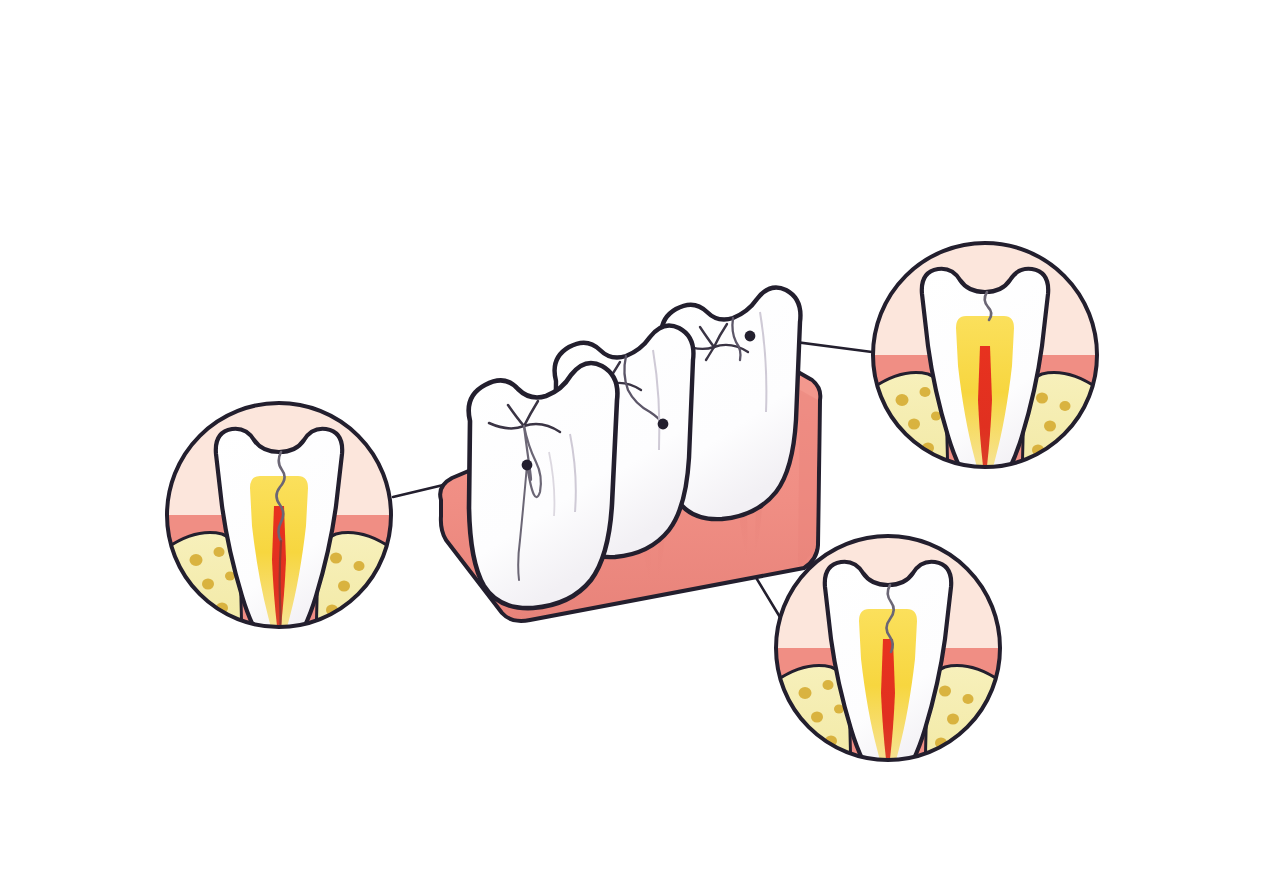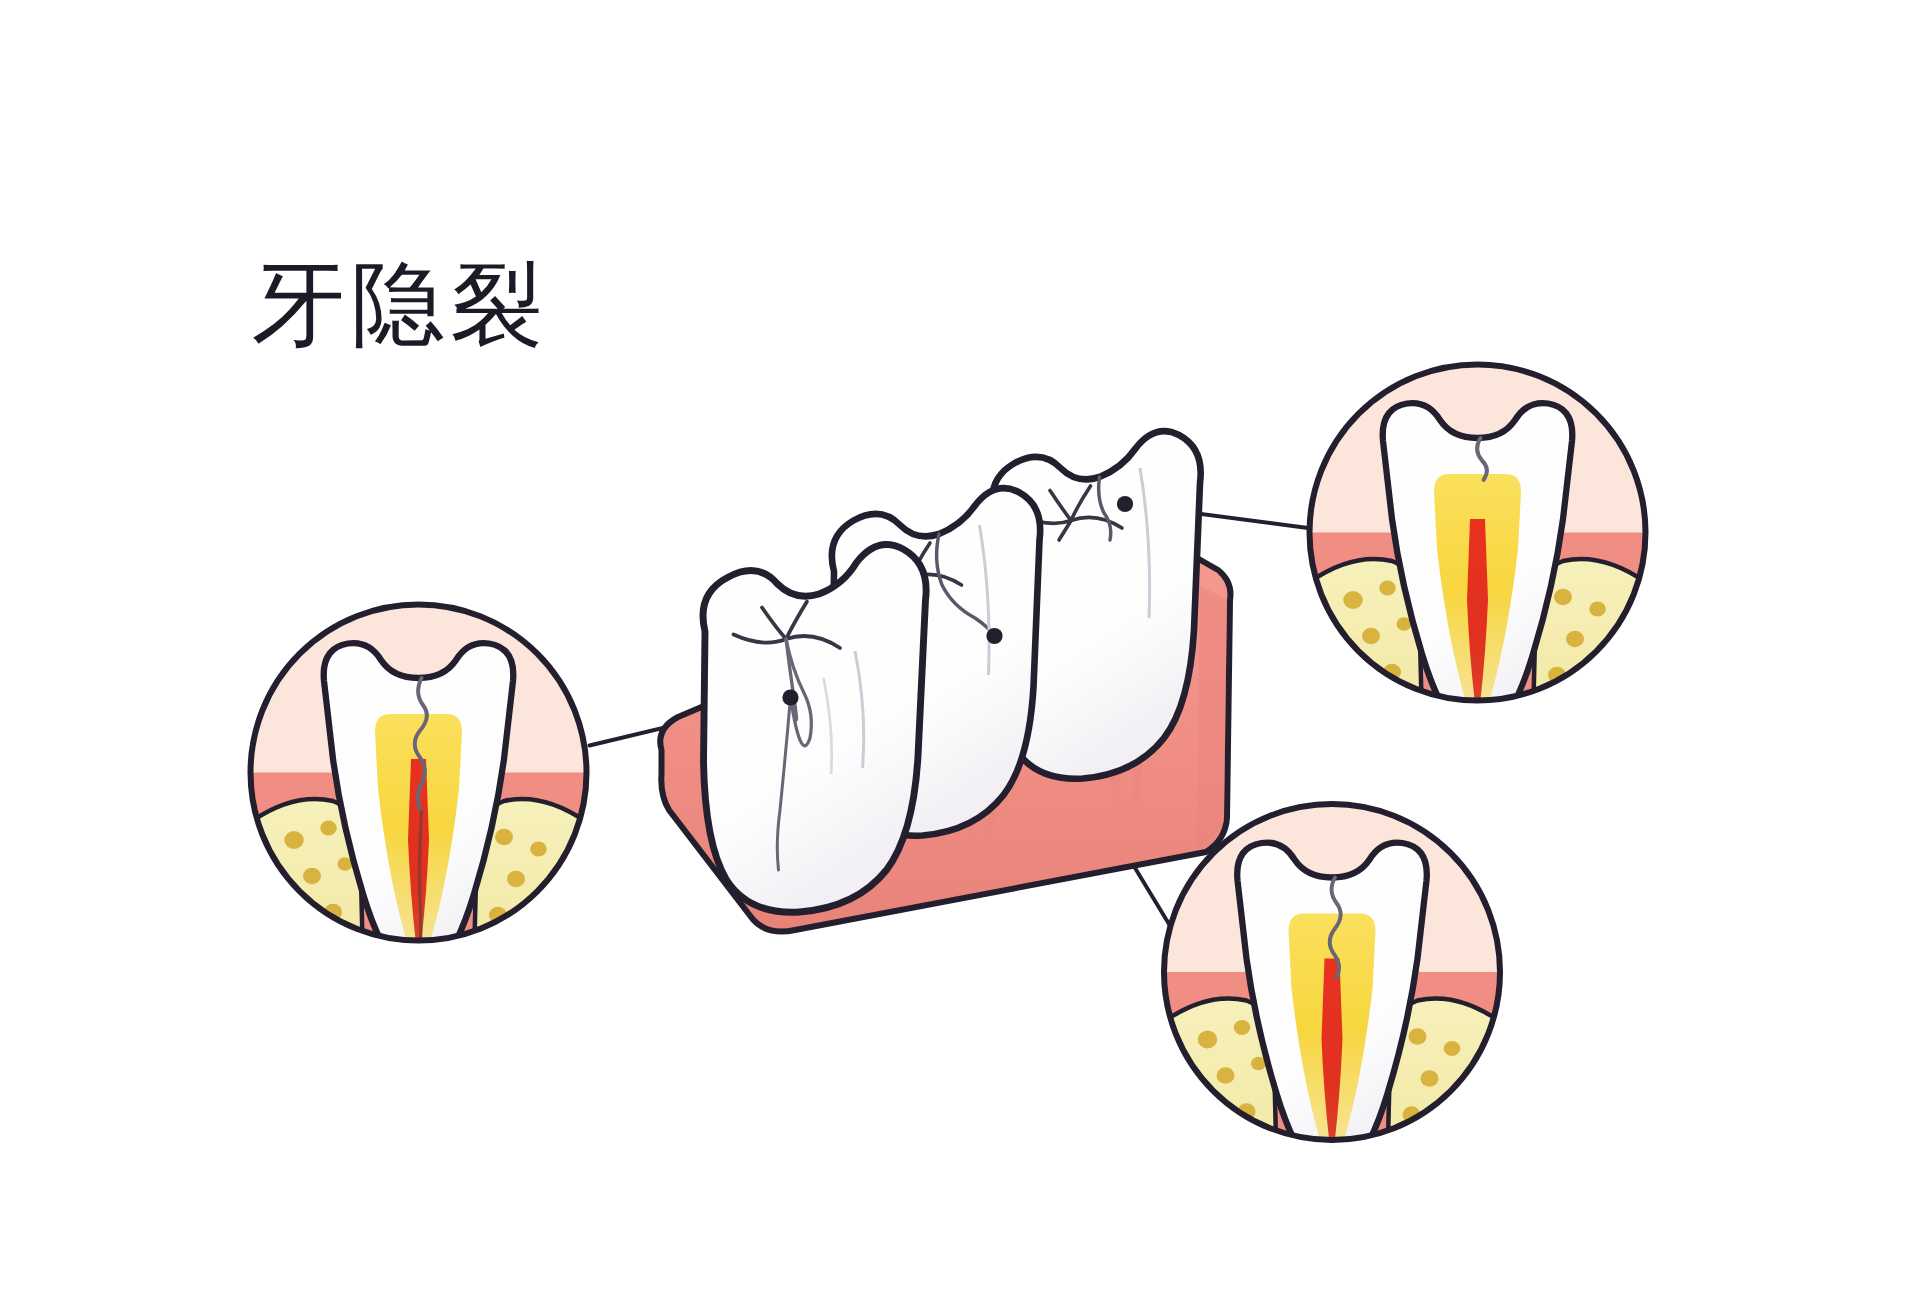--- a/index.html
+++ b/index.html
@@ -334,15 +334,14 @@
         </g>
 
         <path d="M890 585 Q885 594 891 602 Q897 610 890 619 Q883 628 890 637
                  Q895 644 891 652" stroke="#6b6675" stroke-width="2.6" fill="none" stroke-linecap="round"></path>
       </g>
       <circle cx="888" cy="648" r="112" fill="none" stroke="#231f2e" stroke-width="4"></circle>
     </g>
 
   </svg>
 
-  <div id="title">牙隐裂</div>
 
 </div>
 
 </body></html>

